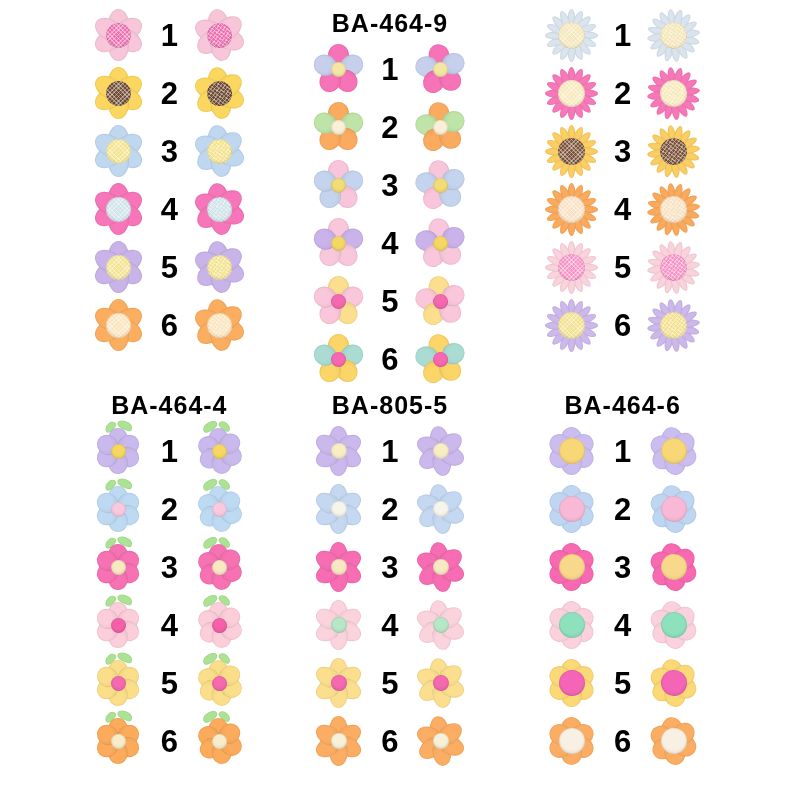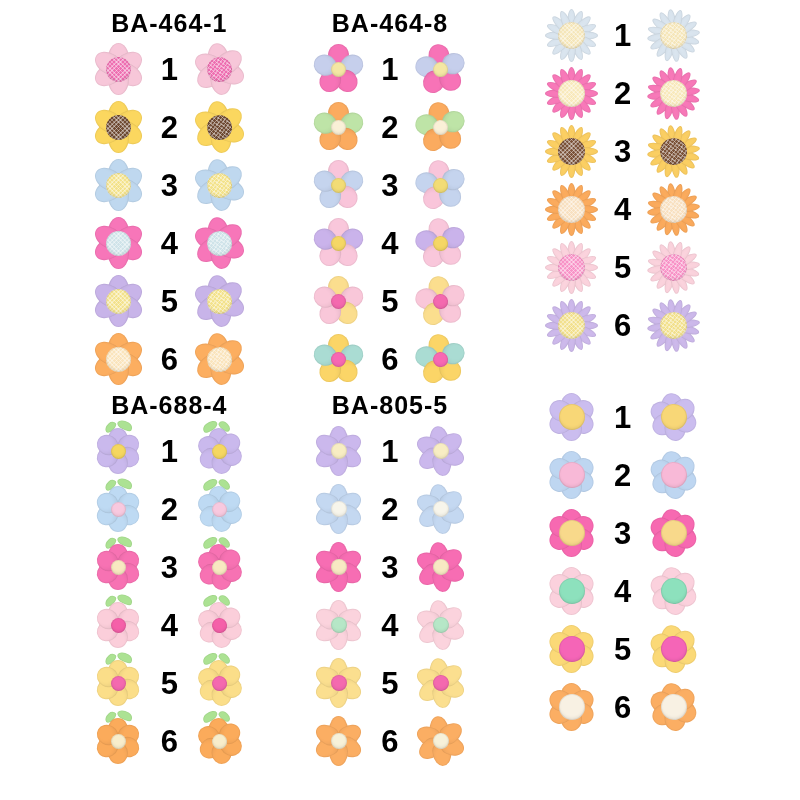--- a/index.html
+++ b/index.html
@@ -26,21 +26,20 @@
       repeating-linear-gradient(45deg,rgba(255,255,255,0.38) 0 1px,transparent 1px 3px),
       repeating-linear-gradient(-45deg,rgba(255,255,255,0.38) 0 1px,transparent 1px 3px);}
   .leaf{position:absolute;z-index:0;border-radius:60% 40% 60% 40%/60% 60% 40% 40%;
         box-shadow:inset 0 0 0 1px rgba(0,0,0,0.05);}
 </style>
 </head>
 <body>
 
 <main class="grid" id="root">
     <section class="group">
-      <h2 class="group-title">BA-464-1</h2>
       <div class="vrow">
         <div class="flower">
           <div class="petal pshape-petalA" style="width: 21px; height: 26px; margin-left: -10.5px; margin-top: -13px; transform: rotate(0deg) translateY(-13px); background: rgb(247, 199, 217); z-index: 1;"></div>
           <div class="petal pshape-petalA" style="width: 21px; height: 26px; margin-left: -10.5px; margin-top: -13px; transform: rotate(60deg) translateY(-13px); background: rgb(247, 199, 217); z-index: 1;"></div>
           <div class="petal pshape-petalA" style="width: 21px; height: 26px; margin-left: -10.5px; margin-top: -13px; transform: rotate(120deg) translateY(-13px); background: rgb(247, 199, 217); z-index: 1;"></div>
           <div class="petal pshape-petalA" style="width: 21px; height: 26px; margin-left: -10.5px; margin-top: -13px; transform: rotate(180deg) translateY(-13px); background: rgb(247, 199, 217); z-index: 1;"></div>
           <div class="petal pshape-petalA" style="width: 21px; height: 26px; margin-left: -10.5px; margin-top: -13px; transform: rotate(240deg) translateY(-13px); background: rgb(247, 199, 217); z-index: 1;"></div>
           <div class="petal pshape-petalA" style="width: 21px; height: 26px; margin-left: -10.5px; margin-top: -13px; transform: rotate(300deg) translateY(-13px); background: rgb(247, 199, 217); z-index: 1;"></div>
           <div class="ccenter tex" style="width: 25px; height: 25px; margin-left: -12.5px; margin-top: -12.5px; background-color: rgb(238, 111, 177);"></div>
         </div>
@@ -155,21 +154,21 @@
           <div class="petal pshape-petalA" style="width: 21px; height: 26px; margin-left: -10.5px; margin-top: -13px; transform: rotate(60deg) translateY(-13px); background: rgb(252, 174, 96); z-index: 1;"></div>
           <div class="petal pshape-petalA" style="width: 21px; height: 26px; margin-left: -10.5px; margin-top: -13px; transform: rotate(120deg) translateY(-13px); background: rgb(252, 174, 96); z-index: 1;"></div>
           <div class="petal pshape-petalA" style="width: 21px; height: 26px; margin-left: -10.5px; margin-top: -13px; transform: rotate(180deg) translateY(-13px); background: rgb(252, 174, 96); z-index: 1;"></div>
           <div class="petal pshape-petalA" style="width: 21px; height: 26px; margin-left: -10.5px; margin-top: -13px; transform: rotate(240deg) translateY(-13px); background: rgb(252, 174, 96); z-index: 1;"></div>
           <div class="petal pshape-petalA" style="width: 21px; height: 26px; margin-left: -10.5px; margin-top: -13px; transform: rotate(300deg) translateY(-13px); background: rgb(252, 174, 96); z-index: 1;"></div>
           <div class="ccenter tex" style="width: 25px; height: 25px; margin-left: -12.5px; margin-top: -12.5px; background-color: rgb(250, 228, 188);"></div>
         </div>
       </div>
     </section>
     <section class="group">
-      <h2 class="group-title">BA-464-8</h2>
+      <h2 class="group-title">BA-464-9</h2>
       <div class="vrow">
         <div class="flower">
           <div class="petal pshape-round" style="width: 21px; height: 23px; margin-left: -10.5px; margin-top: -11.5px; transform: rotate(0deg) translateY(-14px); background: rgb(247, 115, 183); z-index: 1;"></div>
           <div class="petal pshape-round" style="width: 21px; height: 23px; margin-left: -10.5px; margin-top: -11.5px; transform: rotate(72deg) translateY(-14px); background: rgb(198, 207, 236); z-index: 1;"></div>
           <div class="petal pshape-round" style="width: 21px; height: 23px; margin-left: -10.5px; margin-top: -11.5px; transform: rotate(144deg) translateY(-14px); background: rgb(247, 115, 183); z-index: 1;"></div>
           <div class="petal pshape-round" style="width: 21px; height: 23px; margin-left: -10.5px; margin-top: -11.5px; transform: rotate(216deg) translateY(-14px); background: rgb(247, 115, 183); z-index: 1;"></div>
           <div class="petal pshape-round" style="width: 21px; height: 23px; margin-left: -10.5px; margin-top: -11.5px; transform: rotate(288deg) translateY(-14px); background: rgb(198, 207, 236); z-index: 1;"></div>
           <div class="ccenter" style="width: 15px; height: 15px; margin-left: -7.5px; margin-top: -7.5px; background-color: rgb(244, 231, 164);"></div>
         </div>
         <span class="vnum">1</span>
@@ -520,21 +519,21 @@
           <div class="petal pshape-pointy" style="width: 9px; height: 23px; margin-left: -4.5px; margin-top: -11.5px; transform: rotate(247.5deg) translateY(-15px); background: rgb(205, 185, 235); z-index: 1;"></div>
           <div class="petal pshape-pointy" style="width: 9px; height: 23px; margin-left: -4.5px; margin-top: -11.5px; transform: rotate(270deg) translateY(-15px); background: rgb(205, 185, 235); z-index: 1;"></div>
           <div class="petal pshape-pointy" style="width: 9px; height: 23px; margin-left: -4.5px; margin-top: -11.5px; transform: rotate(292.5deg) translateY(-15px); background: rgb(205, 185, 235); z-index: 1;"></div>
           <div class="petal pshape-pointy" style="width: 9px; height: 23px; margin-left: -4.5px; margin-top: -11.5px; transform: rotate(315deg) translateY(-15px); background: rgb(205, 185, 235); z-index: 1;"></div>
           <div class="petal pshape-pointy" style="width: 9px; height: 23px; margin-left: -4.5px; margin-top: -11.5px; transform: rotate(337.5deg) translateY(-15px); background: rgb(205, 185, 235); z-index: 1;"></div>
           <div class="ccenter tex" style="width: 27px; height: 27px; margin-left: -13.5px; margin-top: -13.5px; background-color: rgb(242, 224, 141);"></div>
         </div>
       </div>
     </section>
     <section class="group">
-      <h2 class="group-title">BA-688-4</h2>
+      <h2 class="group-title">BA-464-4</h2>
       <div class="vrow">
         <div class="flower">
           <div class="leaf" style="width: 13px; height: 8px; left: 13px; top: -1px; transform: rotate(-42deg); background: rgb(172, 226, 147);"></div>
           <div class="leaf" style="width: 16px; height: 9px; left: 26px; top: -3px; transform: rotate(30deg); background: rgb(172, 226, 147);"></div>
           <div class="petal pshape-round" style="width: 20px; height: 22px; margin-left: -10px; margin-top: -11px; transform: rotate(0deg) translateY(-12px); background: rgb(202, 185, 237); z-index: 1;"></div>
           <div class="petal pshape-round" style="width: 20px; height: 22px; margin-left: -10px; margin-top: -11px; transform: rotate(60deg) translateY(-12px); background: rgb(202, 185, 237); z-index: 1;"></div>
           <div class="petal pshape-round" style="width: 20px; height: 22px; margin-left: -10px; margin-top: -11px; transform: rotate(120deg) translateY(-12px); background: rgb(202, 185, 237); z-index: 1;"></div>
           <div class="petal pshape-round" style="width: 20px; height: 22px; margin-left: -10px; margin-top: -11px; transform: rotate(180deg) translateY(-12px); background: rgb(202, 185, 237); z-index: 1;"></div>
           <div class="petal pshape-round" style="width: 20px; height: 22px; margin-left: -10px; margin-top: -11px; transform: rotate(240deg) translateY(-12px); background: rgb(202, 185, 237); z-index: 1;"></div>
           <div class="petal pshape-round" style="width: 20px; height: 22px; margin-left: -10px; margin-top: -11px; transform: rotate(300deg) translateY(-12px); background: rgb(202, 185, 237); z-index: 1;"></div>
@@ -802,20 +801,21 @@
           <div class="petal pshape-petalA" style="width: 19px; height: 24px; margin-left: -9.5px; margin-top: -12px; transform: rotate(60deg) translateY(-13px); background: rgb(251, 174, 99); z-index: 1;"></div>
           <div class="petal pshape-petalA" style="width: 19px; height: 24px; margin-left: -9.5px; margin-top: -12px; transform: rotate(120deg) translateY(-13px); background: rgb(251, 174, 99); z-index: 1;"></div>
           <div class="petal pshape-petalA" style="width: 19px; height: 24px; margin-left: -9.5px; margin-top: -12px; transform: rotate(180deg) translateY(-13px); background: rgb(251, 174, 99); z-index: 1;"></div>
           <div class="petal pshape-petalA" style="width: 19px; height: 24px; margin-left: -9.5px; margin-top: -12px; transform: rotate(240deg) translateY(-13px); background: rgb(251, 174, 99); z-index: 1;"></div>
           <div class="petal pshape-petalA" style="width: 19px; height: 24px; margin-left: -9.5px; margin-top: -12px; transform: rotate(300deg) translateY(-13px); background: rgb(251, 174, 99); z-index: 1;"></div>
           <div class="ccenter" style="width: 16px; height: 16px; margin-left: -8px; margin-top: -8px; background-color: rgb(247, 241, 217);"></div>
         </div>
       </div>
     </section>
     <section class="group">
+      <h2 class="group-title">BA-464-6</h2>
       <div class="vrow">
         <div class="flower">
           <div class="petal pshape-round" style="width: 21px; height: 24px; margin-left: -10.5px; margin-top: -12px; transform: rotate(0deg) translateY(-12px); background: rgb(203, 189, 239); z-index: 1;"></div>
           <div class="petal pshape-round" style="width: 21px; height: 24px; margin-left: -10.5px; margin-top: -12px; transform: rotate(60deg) translateY(-12px); background: rgb(203, 189, 239); z-index: 1;"></div>
           <div class="petal pshape-round" style="width: 21px; height: 24px; margin-left: -10.5px; margin-top: -12px; transform: rotate(120deg) translateY(-12px); background: rgb(203, 189, 239); z-index: 1;"></div>
           <div class="petal pshape-round" style="width: 21px; height: 24px; margin-left: -10.5px; margin-top: -12px; transform: rotate(180deg) translateY(-12px); background: rgb(203, 189, 239); z-index: 1;"></div>
           <div class="petal pshape-round" style="width: 21px; height: 24px; margin-left: -10.5px; margin-top: -12px; transform: rotate(240deg) translateY(-12px); background: rgb(203, 189, 239); z-index: 1;"></div>
           <div class="petal pshape-round" style="width: 21px; height: 24px; margin-left: -10.5px; margin-top: -12px; transform: rotate(300deg) translateY(-12px); background: rgb(203, 189, 239); z-index: 1;"></div>
           <div class="ccenter" style="width: 26px; height: 26px; margin-left: -13px; margin-top: -13px; background-color: rgb(248, 215, 119);"></div>
         </div>

